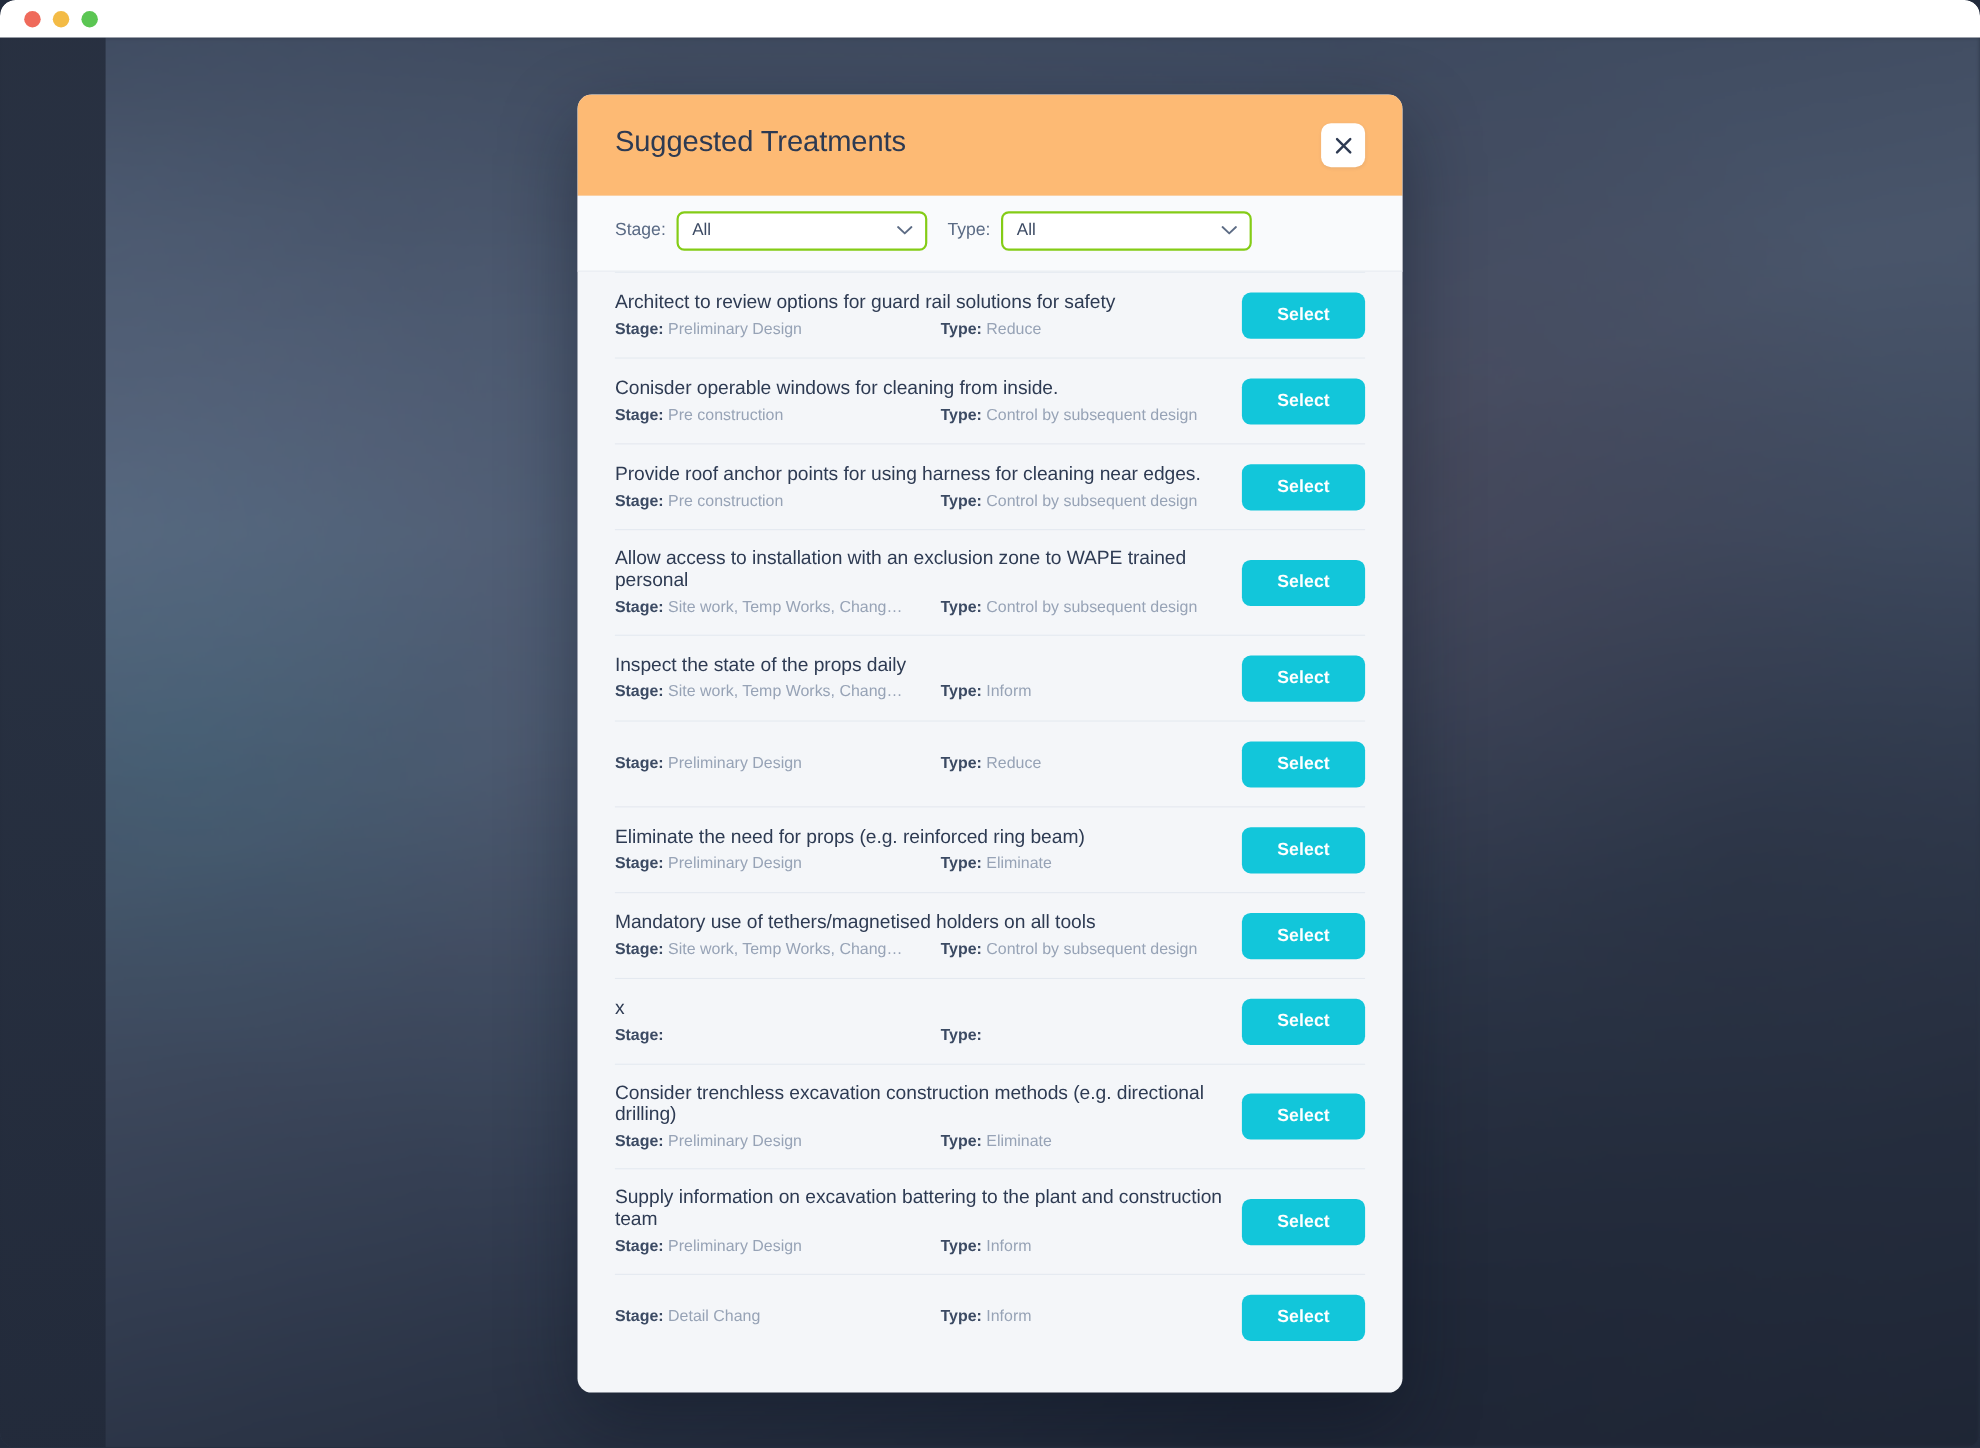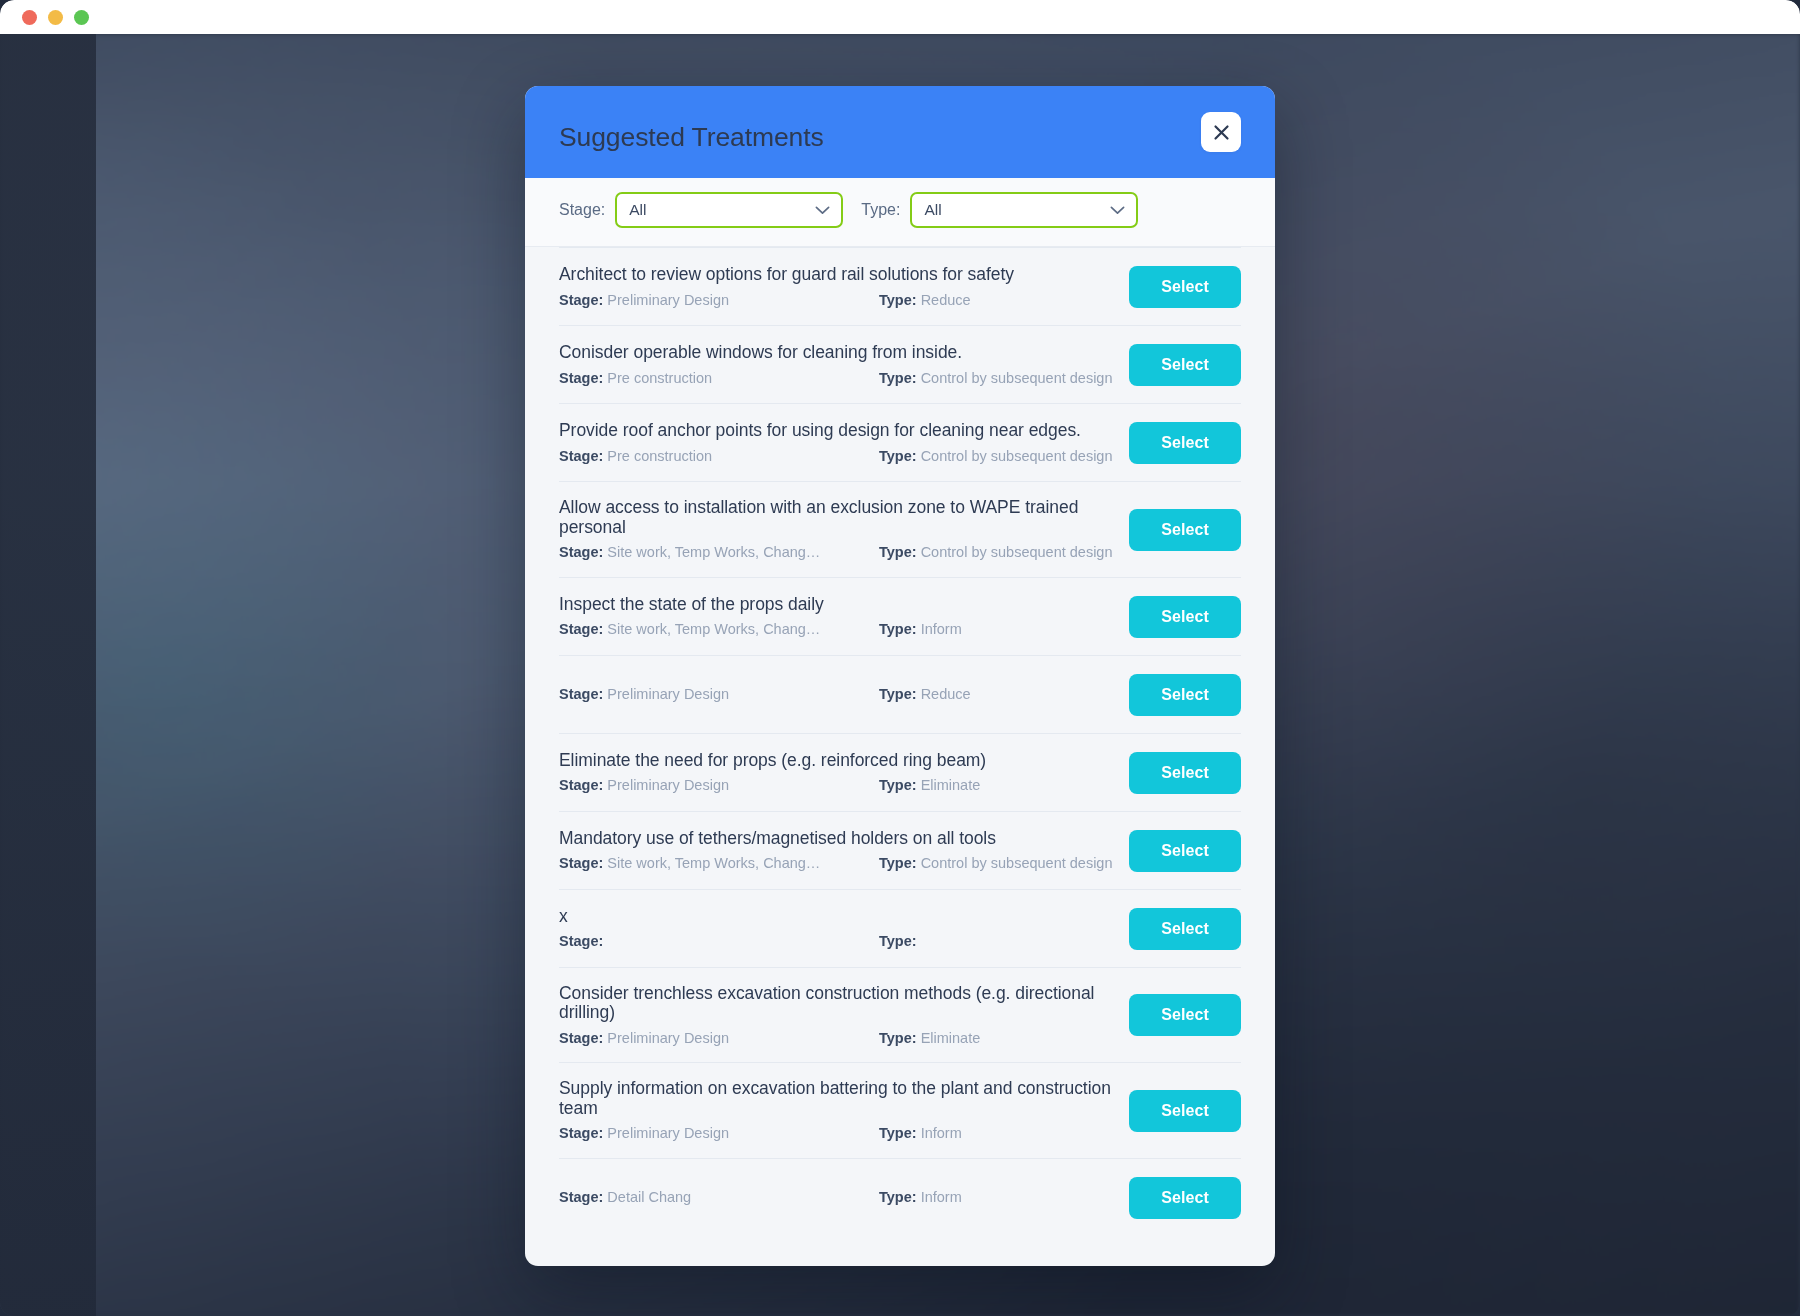--- a/index.html
+++ b/index.html
@@ -84,24 +84,24 @@
     background: #f4f6f9;
     border-radius: 13px;
     box-shadow: 0 26px 70px rgba(10,16,30,0.42);
     overflow: hidden;
     display: flex;
     flex-direction: column;
     z-index: 30;
   }
 
   .modal-header {
-    background: #3b82f6;
+    background: #fdba74;
     padding: 28px 34px 26px 34px;
     display: flex;
-    align-items: flex-end;
+    align-items: flex-start;
     justify-content: space-between;
     flex: 0 0 auto;
   }
 
   .modal-title {
     font-size: 26.5px;
     font-weight: 500;
     color: #2d3a52;
     letter-spacing: -0.1px;
     line-height: 1.1;
@@ -205,21 +205,20 @@
   .meta-stage {
     width: 296px;
     flex: 0 0 296px;
     white-space: nowrap;
     overflow: hidden;
   }
   .meta-type {
     flex: 1 1 auto;
     white-space: nowrap;
     overflow: hidden;
-    margin-left: 24px;
   }
   .meta-key {
     font-weight: bold;
     color: #3b4a63;
   }
   .meta-val {
     color: #97a3b6;
   }
 
   .select-btn {
@@ -308,21 +307,21 @@
             <div class="row-title">Conisder operable windows for cleaning from inside.</div>
             <div class="row-meta">
               <span class="meta-stage"><span class="meta-key">Stage:</span> <span class="meta-val">Pre construction</span></span>
               <span class="meta-type"><span class="meta-key">Type:</span> <span class="meta-val">Control by subsequent design</span></span>
             </div>
           </div>
           <button class="select-btn">Select</button>
         </div>
         <div class="row">
           <div class="row-main">
-            <div class="row-title">Provide roof anchor points for using design for cleaning near edges.</div>
+            <div class="row-title">Provide roof anchor points for using harness for cleaning near edges.</div>
             <div class="row-meta">
               <span class="meta-stage"><span class="meta-key">Stage:</span> <span class="meta-val">Pre construction</span></span>
               <span class="meta-type"><span class="meta-key">Type:</span> <span class="meta-val">Control by subsequent design</span></span>
             </div>
           </div>
           <button class="select-btn">Select</button>
         </div>
         <div class="row">
           <div class="row-main">
             <div class="row-title">Allow access to installation with an exclusion zone to WAPE trained personal</div>

